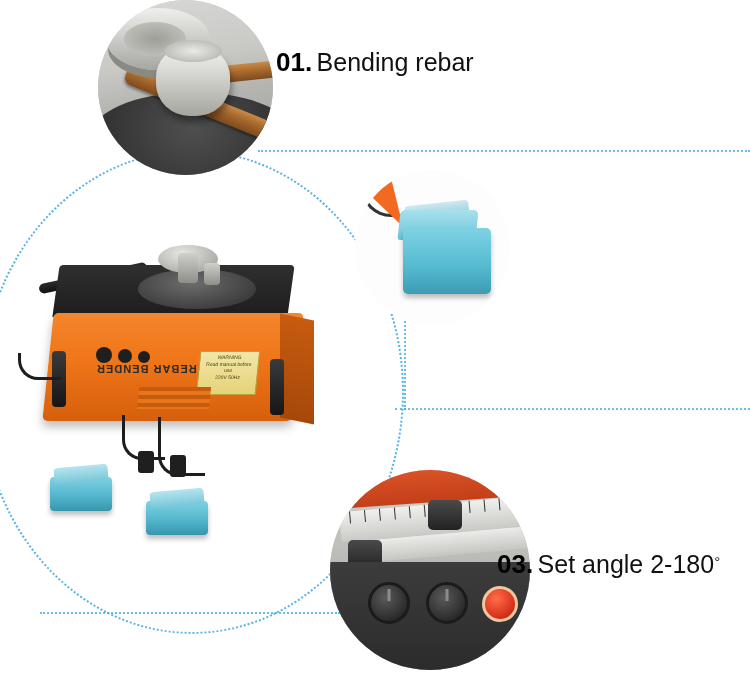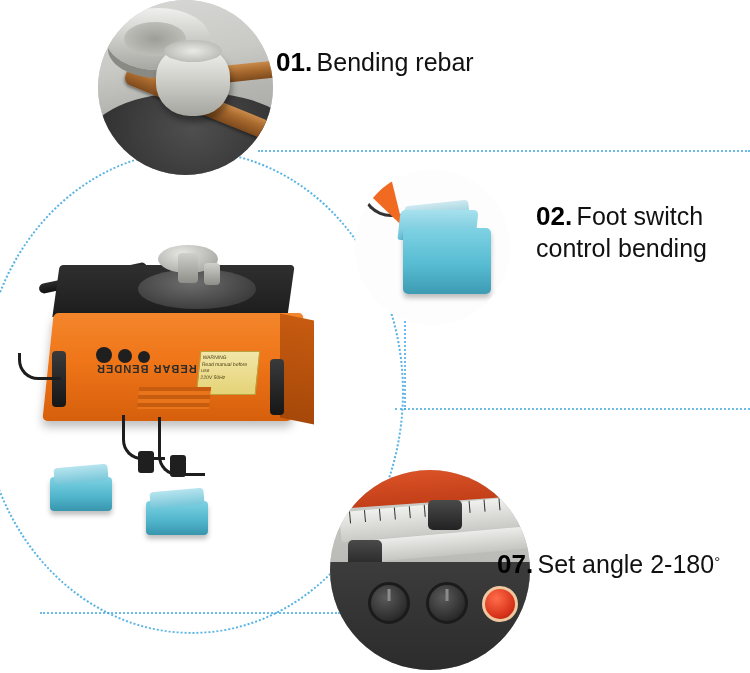--- a/index.html
+++ b/index.html
@@ -9,20 +9,21 @@
   }
   body {
     font-family: "Liberation Sans", sans-serif;
   }
   #page {
     position: relative;
     width: 750px;
     height: 673px;
     background: #ffffff;
     overflow: hidden;
+    text-align: center;
   }
 
   
   .dot-line-h {
     position: absolute;
     height: 0;
     border-top: 2px dotted #3aa6e0;
     opacity: .75;
   }
   .dot-line-v {
@@ -308,27 +309,20 @@
   <div class="photo-circle" id="photo-02">
     <div class="p02-bg"></div>
     <div class="p02-plug"></div>
     <div class="p02-cable"></div>
     <div class="p02-cone"></div>
     <div class="p02-pedal-plate"></div>
     <div class="p02-pedal-top"></div>
     <div class="p02-pedal-body"></div>
   </div>
 
-  <div class="caption" id="cap-02">
-    <div>
-      <span class="cap-num">02.</span>
-      <span class="cap-text">Foot switch</span>
-    </div>
-    <div class="cap-text">control bending</div>
-  </div>
 
   <div class="photo-circle" id="photo-03">
     <div class="p03-bg"></div>
     <div class="p03-red-top"></div>
     <div class="p03-scale">
       <div class="tick" style="left:10px"></div>
         <div class="tick" style="left:25px"></div>
       <div class="tick" style="left:40px"></div>
         <div class="tick" style="left:55px"></div>
       <div class="tick" style="left:70px"></div>
@@ -343,21 +337,21 @@
     <div class="p03-scale2"></div>
     <div class="p03-knob-sq" style="left:98px; top:30px;"></div>
     <div class="p03-knob-sq" style="left:18px; top:70px;"></div>
     <div class="p03-dark-panel"></div>
     <div class="p03-knob" style="left:38px; top:112px;"></div>
     <div class="p03-knob" style="left:96px; top:112px;"></div>
     <div class="p03-red-btn" style="left:152px; top:116px;"></div>
   </div>
 
   <div class="caption" id="cap-03">
-    <span class="cap-num">07.</span>
+    <span class="cap-num">03.</span>
     <span class="cap-text">Set angle 2-180</span><span class="deg">°</span>
   </div>
 
   <div id="machine">
     <div class="m-arm"></div>
     <div class="m-top"></div>
     <div class="m-turntable"></div>
     <div class="m-disc"></div>
     <div class="m-pin"></div>
     <div class="m-pin2"></div>

